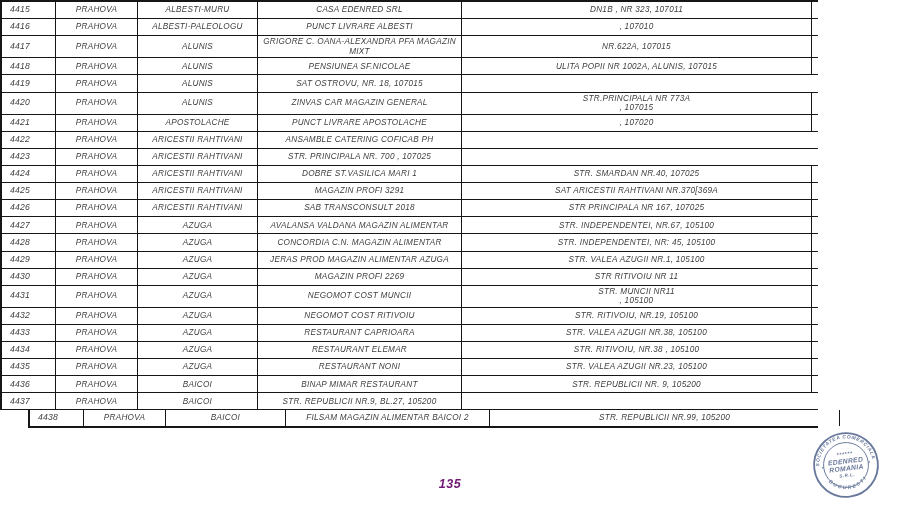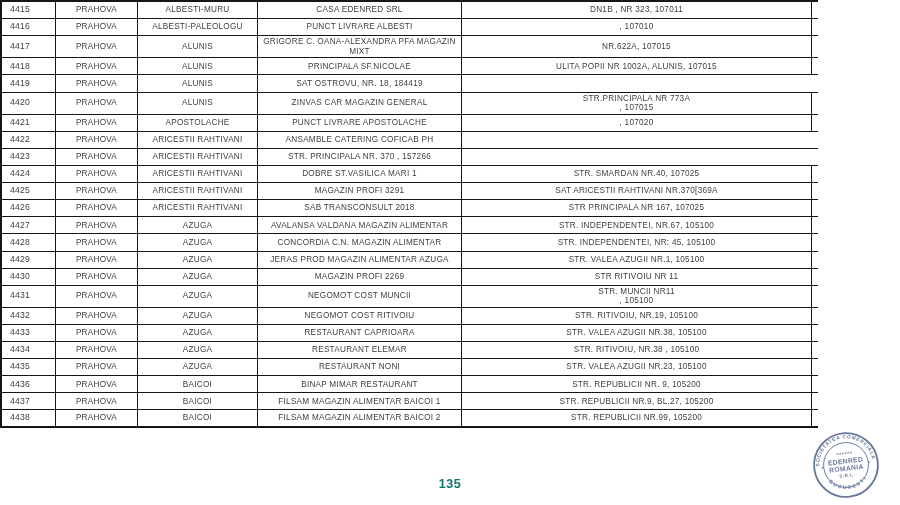--- a/index.html
+++ b/index.html
@@ -3,34 +3,35 @@
 <meta charset="utf-8">
 <style>
   html,body{margin:0;padding:0;background:#ffffff;}
   .page{
     position:relative;
     width:900px;height:505px;
     background:#ffffff;
     font-family:"Liberation Sans",sans-serif;
     color:#3d3d3d;
     overflow:hidden;
+    font-style:italic;
   }
   .table{
     position:absolute;left:0;top:0;
     width:818px;
     border-top:2.4px solid #161616;
   }
   .row{
     display:grid;
     grid-template-columns:56px 82px 120px 204px 350px 6px;
     border-bottom:1.7px solid #161616;
     min-height:17.1px;
     box-sizing:border-box;
   }
-  .row:last-child{border-bottom-width:2.6px;}
+  .row:last-child{border-bottom-width:2.6px;margin-left:28px;}
   .cell{
     display:flex;align-items:center;justify-content:center;
     padding:1px 3px;
     font-size:8.2px;
     line-height:9.6px;
     letter-spacing:.25px;
     text-align:center;
     white-space:pre-line;
     box-sizing:border-box;
     border-right:1.9px solid #161616;
@@ -38,21 +39,21 @@
   .c-id{
     justify-content:flex-start;
     padding-left:8px;
     font-size:8.6px;
     border-left:2.2px solid #161616;
   }
   .c-stub{border-right:none;padding:0;}
   .page-number{
     position:absolute;left:0;top:477px;width:900px;
     text-align:center;
-    font-size:12.5px;font-weight:600;color:#0f766e;
+    font-size:12.5px;font-weight:600;color:#701a75;
     letter-spacing:.5px;
   }
   .stamp{
     position:absolute;left:811px;top:428px;
     width:70px;height:74px;
     opacity:.92;
   }
   .stamp text{font-family:"Liberation Sans",sans-serif;}
 </style>
 </head>
@@ -86,30 +87,30 @@
       <div class="cell c-name">GRIGORE C. OANA-ALEXANDRA  PFA MAGAZIN
 MIXT</div>
       <div class="cell c-addr">NR.622A, 107015</div>
       <div class="cell c-stub"></div>
     </div>
 
     <div class="row">
       <div class="cell c-id">4418</div>
       <div class="cell c-county">PRAHOVA</div>
       <div class="cell c-loc">ALUNIS</div>
-      <div class="cell c-name">PRINCIPALA SF.NICOLAE</div>
+      <div class="cell c-name">PENSIUNEA SF.NICOLAE</div>
       <div class="cell c-addr">ULITA POPII NR 1002A, ALUNIS, 107015</div>
       <div class="cell c-stub"></div>
     </div>
 
     <div class="row">
       <div class="cell c-id">4419</div>
       <div class="cell c-county">PRAHOVA</div>
       <div class="cell c-loc">ALUNIS</div>
-      <div class="cell c-addr">SAT OSTROVU, NR. 18, 184419</div>
+      <div class="cell c-addr">SAT OSTROVU, NR. 18, 107015</div>
       <div class="cell c-stub"></div>
     </div>
 
     <div class="row">
       <div class="cell c-id">4420</div>
       <div class="cell c-county">PRAHOVA</div>
       <div class="cell c-loc">ALUNIS</div>
       <div class="cell c-name">ZINVAS CAR MAGAZIN GENERAL</div>
       <div class="cell c-addr">STR.PRINCIPALA NR 773A
 , 107015</div>
@@ -130,21 +131,21 @@
       <div class="cell c-county">PRAHOVA</div>
       <div class="cell c-loc">ARICESTII RAHTIVANI</div>
       <div class="cell c-name">ANSAMBLE CATERING COFICAB PH</div>
       <div class="cell c-stub"></div>
     </div>
 
     <div class="row">
       <div class="cell c-id">4423</div>
       <div class="cell c-county">PRAHOVA</div>
       <div class="cell c-loc">ARICESTII RAHTIVANI</div>
-      <div class="cell c-addr">STR. PRINCIPALA NR. 370 , 157266</div>
+      <div class="cell c-addr">STR. PRINCIPALA NR. 700 , 107025</div>
       <div class="cell c-stub"></div>
     </div>
 
     <div class="row">
       <div class="cell c-id">4424</div>
       <div class="cell c-county">PRAHOVA</div>
       <div class="cell c-loc">ARICESTII RAHTIVANI</div>
       <div class="cell c-name">DOBRE ST.VASILICA MARI 1</div>
       <div class="cell c-addr">STR. SMARDAN NR.40, 107025</div>
       <div class="cell c-stub"></div>
@@ -256,21 +257,20 @@
       <div class="cell c-loc">BAICOI</div>
       <div class="cell c-name">BINAP MIMAR RESTAURANT</div>
       <div class="cell c-addr">STR. REPUBLICII NR. 9, 105200</div>
       <div class="cell c-stub"></div>
     </div>
 
     <div class="row">
       <div class="cell c-id">4437</div>
       <div class="cell c-county">PRAHOVA</div>
       <div class="cell c-loc">BAICOI</div>
-      <div class="cell c-name">FILSAM MAGAZIN ALIMENTAR BAICOI 1</div>
       <div class="cell c-addr">STR. REPUBLICII NR.9, BL.27, 105200</div>
       <div class="cell c-stub"></div>
     </div>
 
     <div class="row">
       <div class="cell c-id">4438</div>
       <div class="cell c-county">PRAHOVA</div>
       <div class="cell c-loc">BAICOI</div>
       <div class="cell c-name">FILSAM MAGAZIN ALIMENTAR BAICOI 2</div>
       <div class="cell c-addr">STR. REPUBLICII NR.99, 105200</div>

